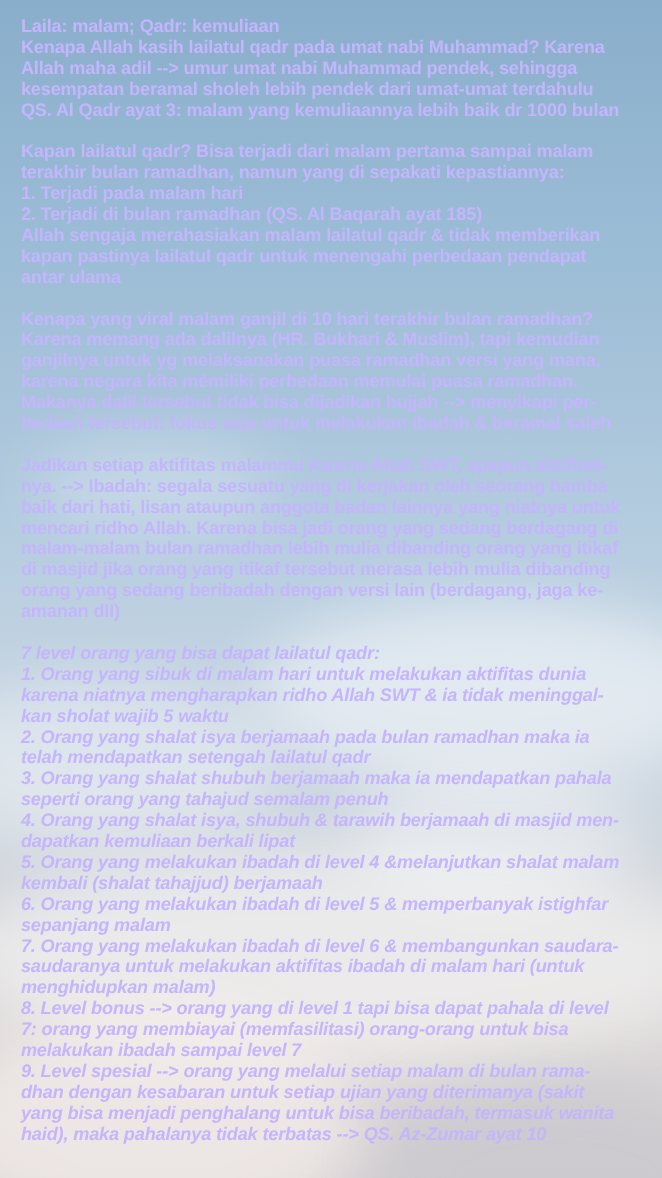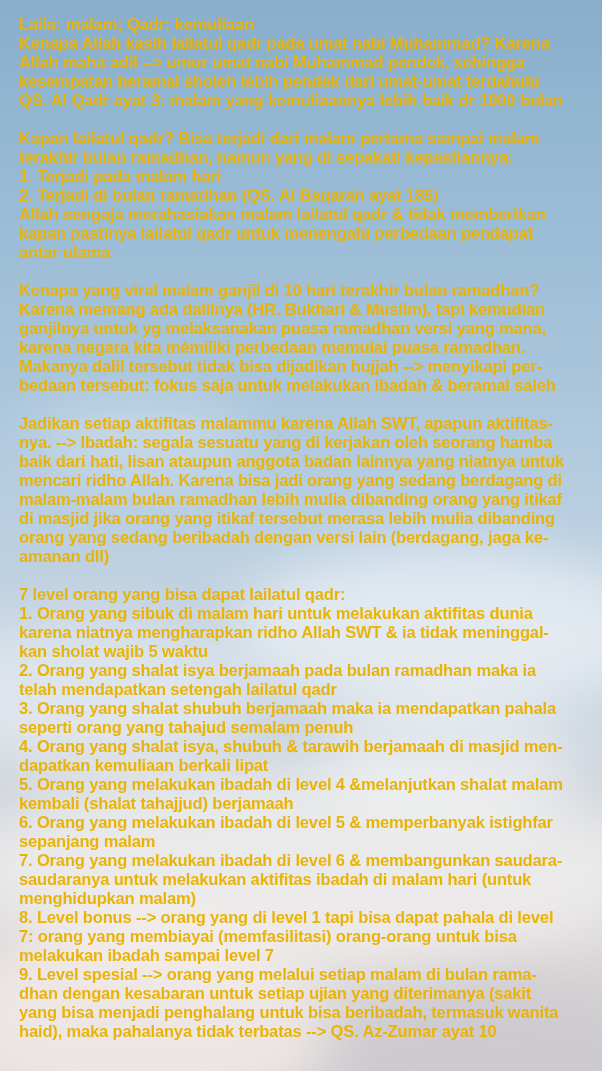--- a/index.html
+++ b/index.html
@@ -49,24 +49,24 @@
     inset: 0;
     padding: 15px 8px 0 19px;
     z-index: 2;
   }
   .para {
     margin: 0 0 19px 0;
     font-size: 16.5px;
     line-height: 19px;
     font-weight: 700;
     letter-spacing: -0.15px;
-    color: #eab308;
+    color: #c4b5fd;
     white-space: pre;
   }
-  .para:last-child { margin-bottom: 12px; }
+  .para:last-child { margin-bottom: 12px; font-style: italic; }
 </style>
 </head>
 <body>
 
 <div class="page">
 
   <div class="sky">
     <div class="cloud cloud-6"></div>
     <div class="cloud cloud-1"></div>
     <div class="cloud cloud-2"></div>

